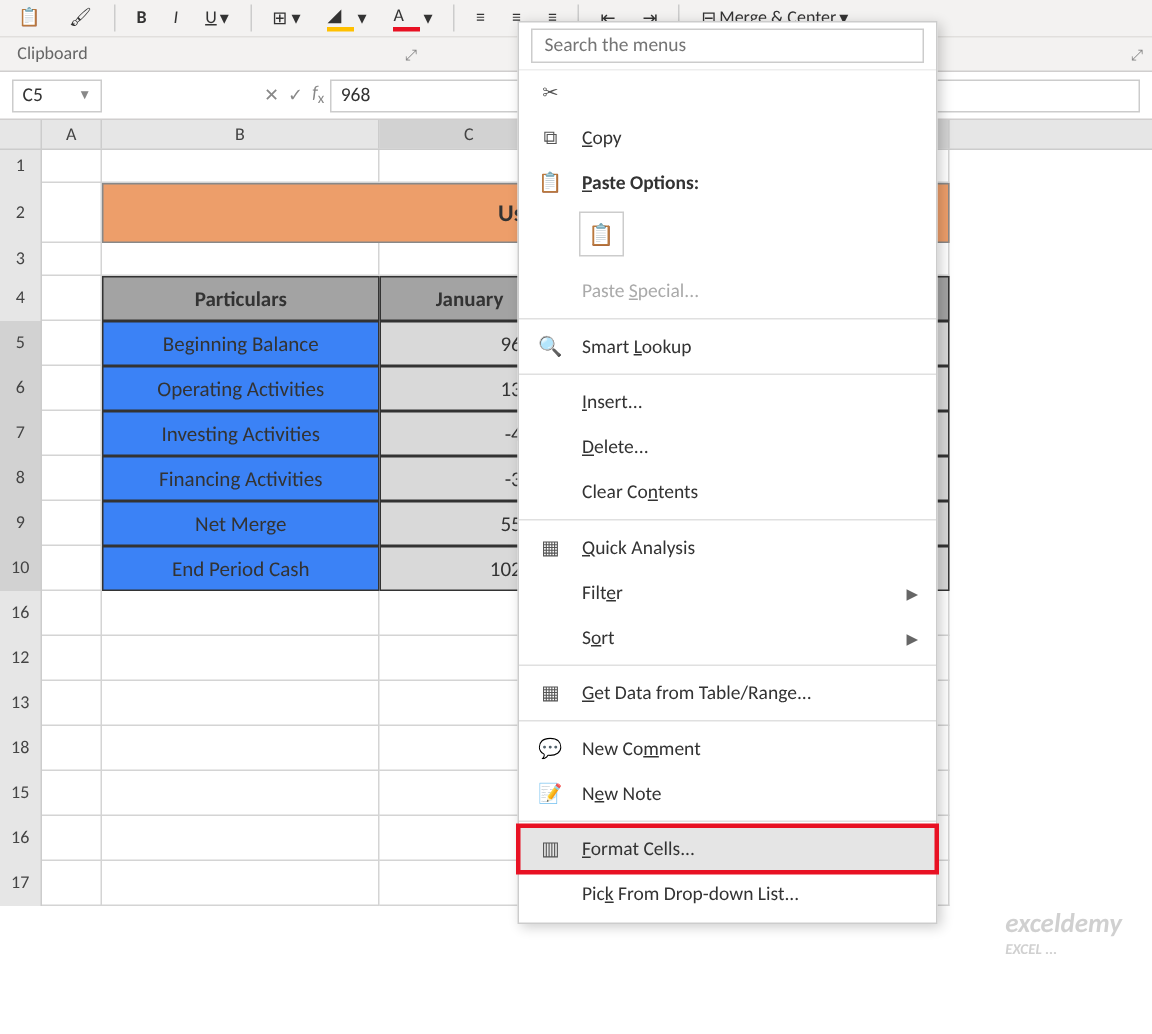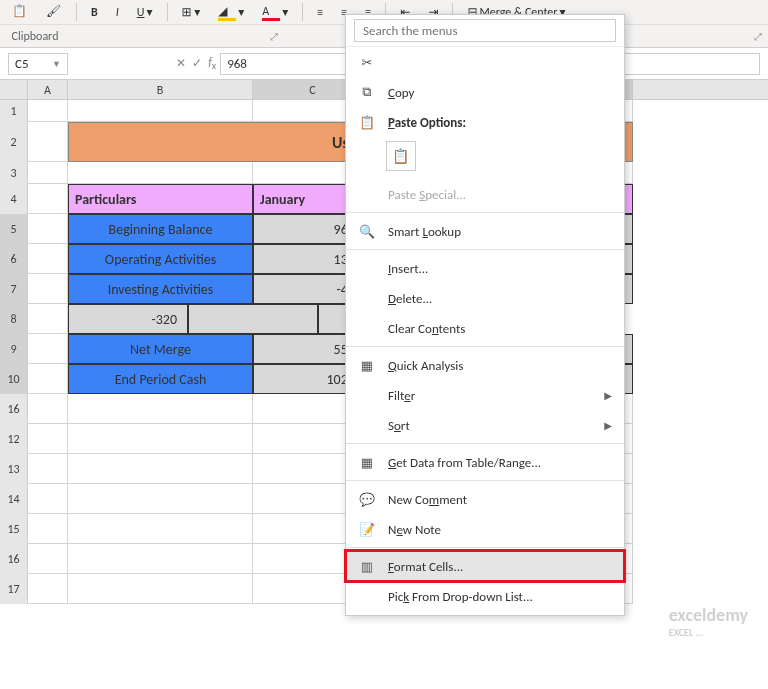--- a/index.html
+++ b/index.html
@@ -42,21 +42,21 @@
 .cell { border-right: 1px solid #d4d4d4; border-bottom: 1px solid #d4d4d4; padding: 2px 6px; display: flex; align-items: center; font-size: 14px; }
 
 .colA { width: 40px; }
 .colB { width: 185px; }
 .colC { width: 120px; }
 .colD { width: 130px; }
 .colE { width: 130px; }
 
 
 .title-cell { background: #ed9e6a; font-weight: 700; justify-content: center; font-size: 16px; border: 1px solid #888; }
-.hdr-cell { background: #f0abfc; font-weight: 700; border: 1px solid #333; }
+.hdr-cell { background: #a3a3a3; font-weight: 700; justify-content: center; border: 1px solid #333; }
 .label-cell { background: #3b82f6; justify-content: center; border: 1px solid #333; font-size: 14px; }
 .data-cell { background: #d9d9d9; justify-content: center; border: 1px solid #333; font-size: 14px; }
 .data-cell.right { justify-content: flex-end; padding-right: 10px; }
 
 
 .sel-col { background: #d2d2d2; }
 .sel-row { background: #d2d2d2; }
 
 
 .ctx { position: absolute; left: 345px; top: 14px; width: 280px; background: #fff; border: 1px solid #ccc; box-shadow: 2px 2px 8px rgba(0,0,0,0.2); font-size: 13px; padding-bottom: 4px; }
@@ -67,21 +67,21 @@
 .ctx-item .lbl { flex: 1; }
 .ctx-item .lbl u { text-decoration: underline; }
 .ctx-item .arrow { font-size: 10px; color: #666; }
 .ctx-item.disabled { color: #aaa; }
 .ctx .paste-icons { padding: 4px 40px 8px; }
 .ctx .paste-icons .pi { width: 30px; height: 30px; border: 1px solid #ccc; display: inline-flex; align-items: center; justify-content: center; font-size: 14px; color: #777; }
 .ctx-sep { height: 1px; background: #e0e0e0; margin: 3px 0; }
 .ctx-item.highlighted { outline: 3px solid #e81123; outline-offset: -1px; background: #e5e5e5; }
 
 
-.watermark { position: absolute; right: 20px; bottom: 50px; font-size: 18px; color: rgba(100,100,100,0.3); font-weight: 600; }
+.watermark { position: absolute; right: 20px; bottom: 50px; font-size: 18px; font-style: italic; color: rgba(100,100,100,0.3); font-weight: 600; }
 .watermark small { display: block; font-size: 10px; }
 </style>
 </head>
 <body>
 
 <div class="ribbon-top">
   <span class="btn">
       <span class="icon-ph">📋</span>
     </span>
   <span class="btn">
@@ -222,20 +222,23 @@
           <span>-450</span>
         </div>
       <div class="cell colD data-cell"></div>
       <div class="cell colE data-cell">
           <span>-2300</span>
         </div>
     </div>
     <div class="grow">
       <div class="row-header sel-row">8</div>
       <div class="cell colA"></div>
+      <div class="cell colB label-cell">
+          <span>Financing Activities</span>
+        </div>
       <div class="cell colC data-cell right">
           <span>-320</span>
         </div>
       <div class="cell colD data-cell"></div>
       <div class="cell colE data-cell">
           <span>-2400</span>
         </div>
     </div>
     <div class="grow">
       <div class="row-header sel-row">9</div>
@@ -284,21 +287,21 @@
       </div>
     <div class="grow">
         <div class="row-header">13</div>
         <div class="cell colA"></div>
         <div class="cell colB"></div>
         <div class="cell colC"></div>
         <div class="cell colD"></div>
         <div class="cell colE"></div>
       </div>
     <div class="grow">
-        <div class="row-header">14</div>
+        <div class="row-header">18</div>
         <div class="cell colA"></div>
         <div class="cell colB"></div>
         <div class="cell colC"></div>
         <div class="cell colD"></div>
         <div class="cell colE"></div>
       </div>
     <div class="grow">
         <div class="row-header">15</div>
         <div class="cell colA"></div>
         <div class="cell colB"></div>

